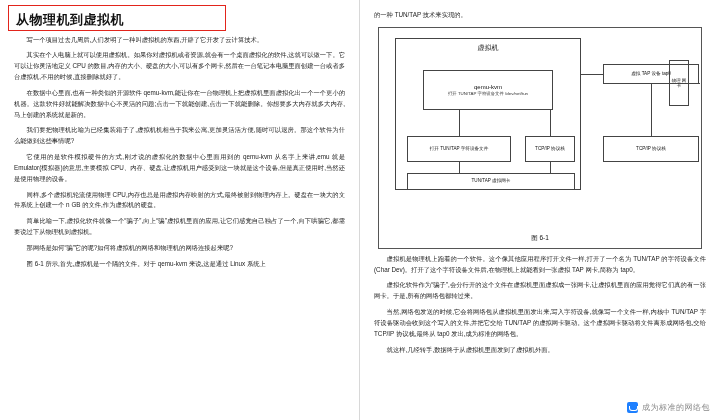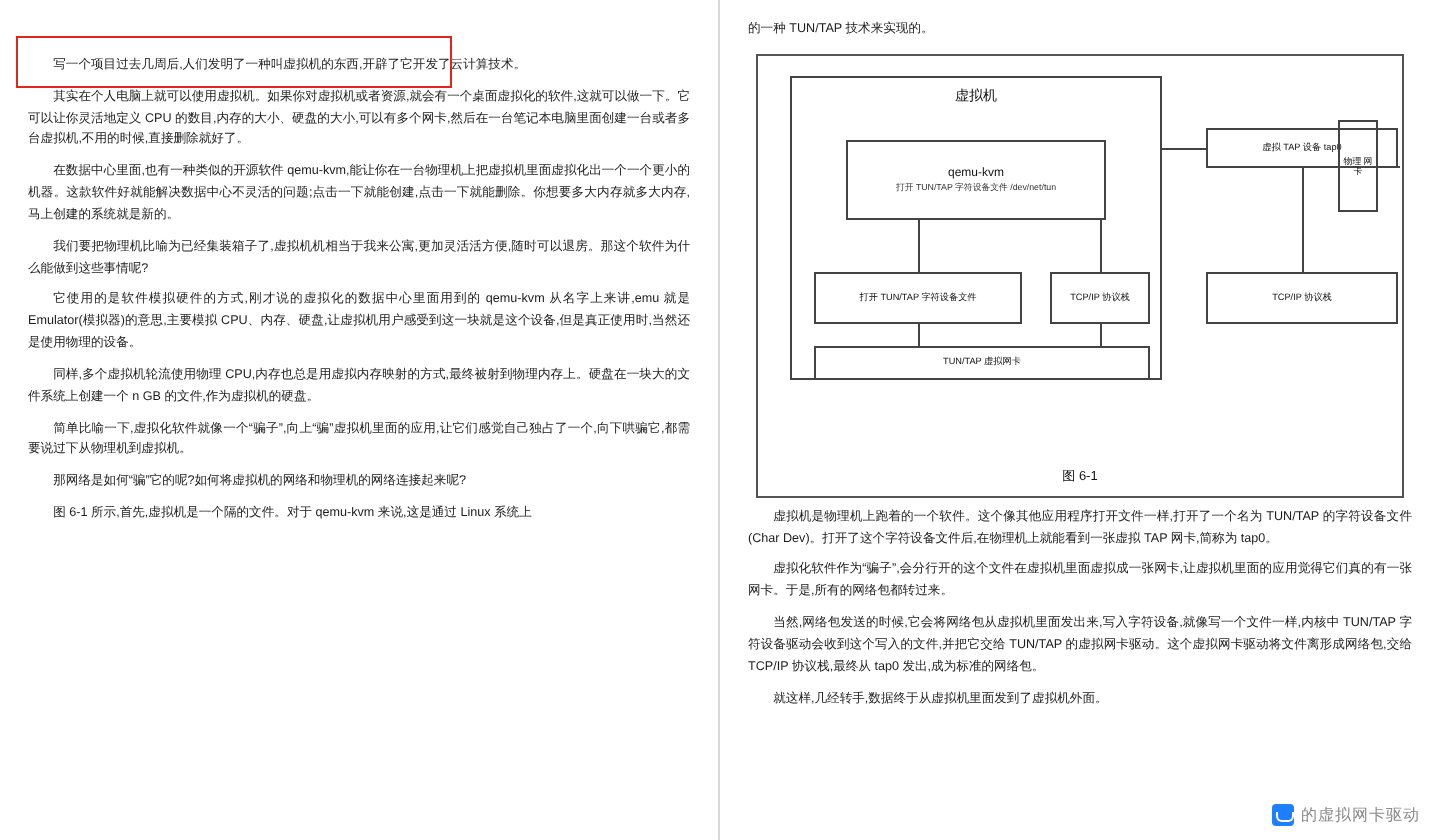--- a/index.html
+++ b/index.html
@@ -190,20 +190,21 @@
   }
 </style>
 </head>
 <body>
 
 <div class="page">
 
   <div class="col col-left">
 
     <div class="title-wrap">
+      <div class="h1">从物理机到虚拟机</div>
       <div class="redbox"></div>
     </div>
 
     <p class="body">写一个项目过去几周后,人们发明了一种叫虚拟机的东西,开辟了它开发了云计算技术。</p>
     <p class="body">其实在个人电脑上就可以使用虚拟机。如果你对虚拟机或者资源,就会有一个桌面虚拟化的软件,这就可以做一下。它可以让你灵活地定义 CPU 的数目,内存的大小、硬盘的大小,可以有多个网卡,然后在一台笔记本电脑里面创建一台或者多台虚拟机,不用的时候,直接删除就好了。</p>
     <p class="body">在数据中心里面,也有一种类似的开源软件 qemu-kvm,能让你在一台物理机上把虚拟机里面虚拟化出一个一个更小的机器。这款软件好就能解决数据中心不灵活的问题;点击一下就能创建,点击一下就能删除。你想要多大内存就多大内存,马上创建的系统就是新的。</p>
     <p class="body">我们要把物理机比喻为已经集装箱子了,虚拟机机相当于我来公寓,更加灵活活方便,随时可以退房。那这个软件为什么能做到这些事情呢?</p>
     <p class="body">它使用的是软件模拟硬件的方式,刚才说的虚拟化的数据中心里面用到的 qemu-kvm 从名字上来讲,emu 就是 Emulator(模拟器)的意思,主要模拟 CPU、内存、硬盘,让虚拟机用户感受到这一块就是这个设备,但是真正使用时,当然还是使用物理的设备。</p>
     <p class="body">同样,多个虚拟机轮流使用物理 CPU,内存也总是用虚拟内存映射的方式,最终被射到物理内存上。硬盘在一块大的文件系统上创建一个 n GB 的文件,作为虚拟机的硬盘。</p>
     <p class="body">简单比喻一下,虚拟化软件就像一个“骗子”,向上“骗”虚拟机里面的应用,让它们感觉自己独占了一个,向下哄骗它,都需要说过下从物理机到虚拟机。</p>
@@ -253,17 +254,17 @@
       <div class="fig-cap">图 6-1</div>
     </div>
 
     <p class="body">虚拟机是物理机上跑着的一个软件。这个像其他应用程序打开文件一样,打开了一个名为 TUN/TAP 的字符设备文件(Char Dev)。打开了这个字符设备文件后,在物理机上就能看到一张虚拟 TAP 网卡,简称为 tap0。</p>
     <p class="body">虚拟化软件作为“骗子”,会分行开的这个文件在虚拟机里面虚拟成一张网卡,让虚拟机里面的应用觉得它们真的有一张网卡。于是,所有的网络包都转过来。</p>
     <p class="body">当然,网络包发送的时候,它会将网络包从虚拟机里面发出来,写入字符设备,就像写一个文件一样,内核中 TUN/TAP 字符设备驱动会收到这个写入的文件,并把它交给 TUN/TAP 的虚拟网卡驱动。这个虚拟网卡驱动将文件离形成网络包,交给 TCP/IP 协议栈,最终从 tap0 发出,成为标准的网络包。</p>
     <p class="body">就这样,几经转手,数据终于从虚拟机里面发到了虚拟机外面。</p>
 
     <div class="footer">
       <div class="footer-logo"></div>
-      <div class="footer-text">的虚拟网卡驱动</div>
+      <div class="footer-text">成为标准的网络包</div>
     </div>
   </div>
 
 </div>
 
 </body></html>

